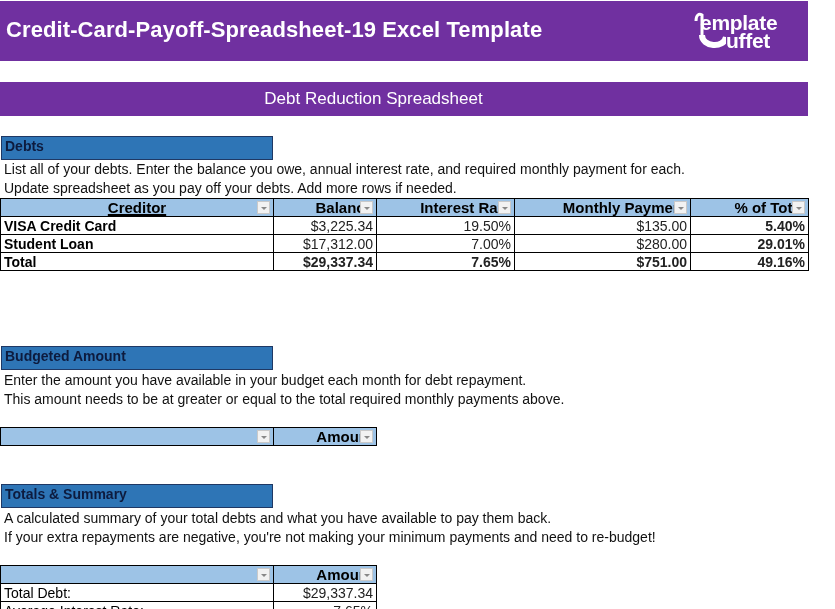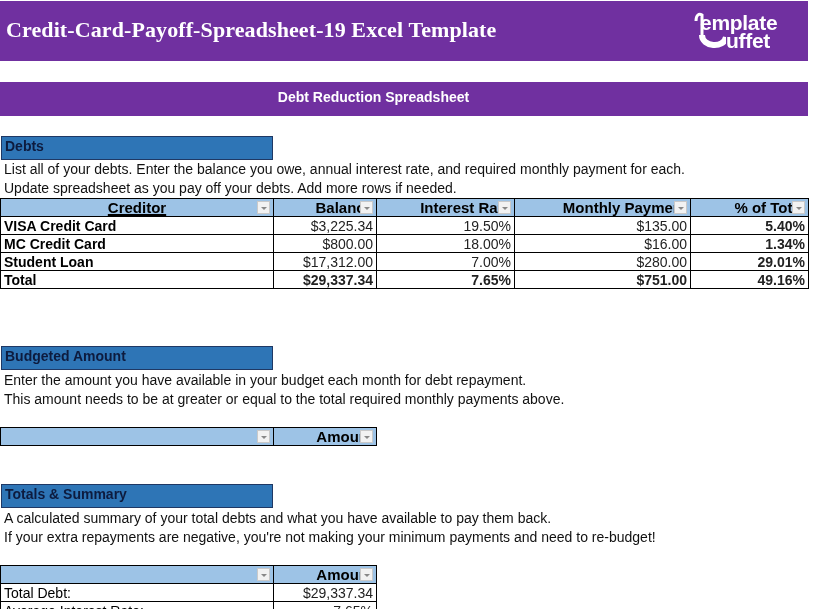--- a/index.html
+++ b/index.html
@@ -1,25 +1,25 @@
 <!DOCTYPE html>
 <html><head>
 <meta charset="utf-8">
 <style>
   html, body { margin:0; padding:0; background:#ffffff; }
   body { width:835px; height:609px; overflow:hidden; position:relative; font-family:"Liberation Sans", sans-serif; color:#000; }
   .banner { position:absolute; left:0; width:808px; background:#7030a0; color:#fff; }
   .top-banner { top:1px; height:60px; }
-  .top-banner .title { position:absolute; left:6px; top:16px; font-size:22px; font-weight:bold; letter-spacing:0.1px;font-family:Liberation Serif, serif; }
+  .top-banner .title { position:absolute; left:6px; top:16px; font-size:22px; font-weight:bold; letter-spacing:0.1px; }
   .logo { position:absolute; left:686px; top:8px; width:118px; height:44px; color:#fff;text-align:right; }
   .logo .l1 { position:absolute; left:14px; top:2px; font-size:21px; font-weight:bold; letter-spacing:-0.3px; }
   .logo .l2 { position:absolute; left:40px; top:20px; font-size:21px; font-weight:bold; letter-spacing:-0.3px; }
   .logo svg { position:absolute; left:0; top:0; }
   .sub-banner { top:82px; height:34px; }
-  .sub-banner .title { position:absolute; left:0; width:747px; top:7px; text-align:center; font-size:14px; font-weight:bold; }
+  .sub-banner .title { position:absolute; left:0; width:747px; top:7px; text-align:center; font-size:17px; font-weight:normal; }
   .section-head { position:absolute; left:1px; width:272px; height:24px; background:#2e75b6; border:1px solid #1f3864; box-sizing:border-box; }
   .section-head span { position:absolute; left:3px; top:1px; font-size:14px; font-weight:bold; color:#0d1b3e; }
   .desc { position:absolute; left:4px; font-size:14px; color:#111; white-space:nowrap; }
   table.grid { position:absolute; border-collapse:collapse; table-layout:fixed; }
   table.grid td, table.grid th { border:1px solid #000; height:18px; padding:0 3px; font-size:14px; white-space:nowrap; overflow:hidden; box-sizing:border-box; }
   table.grid th { background:#9dc3e6; font-weight:bold; position:relative; font-size:15px; }
   th .hl { display:inline-block; }
   th.right { text-align:right; padding-right:20px; }
   th.center { text-align:center; }
   .dd { position:absolute; right:3px; top:2px; width:13px; height:13px; background:#f2f2f2; border:1px solid #c9c9c9; box-sizing:border-box; }
@@ -71,27 +71,20 @@
     <th class="right"><span>% of Total</span><span class="dd"></span></th>
   </tr>
   <tr>
     <td class="label">VISA Credit Card</td>
     <td class="num">$3,225.34</td>
     <td class="num">19.50%</td>
     <td class="num">$135.00</td>
     <td class="num bold">5.40%</td>
   </tr>
   <tr>
-    <td class="label">MC Credit Card</td>
-    <td class="num">$800.00</td>
-    <td class="num">18.00%</td>
-    <td class="num">$16.00</td>
-    <td class="num bold">1.34%</td>
-  </tr>
-  <tr>
     <td class="label">Student Loan</td>
     <td class="num">$17,312.00</td>
     <td class="num">7.00%</td>
     <td class="num">$280.00</td>
     <td class="num bold">29.01%</td>
   </tr>
   <tr>
     <td class="label">Total</td>
     <td class="num bold">$29,337.34</td>
     <td class="num bold">7.65%</td>

